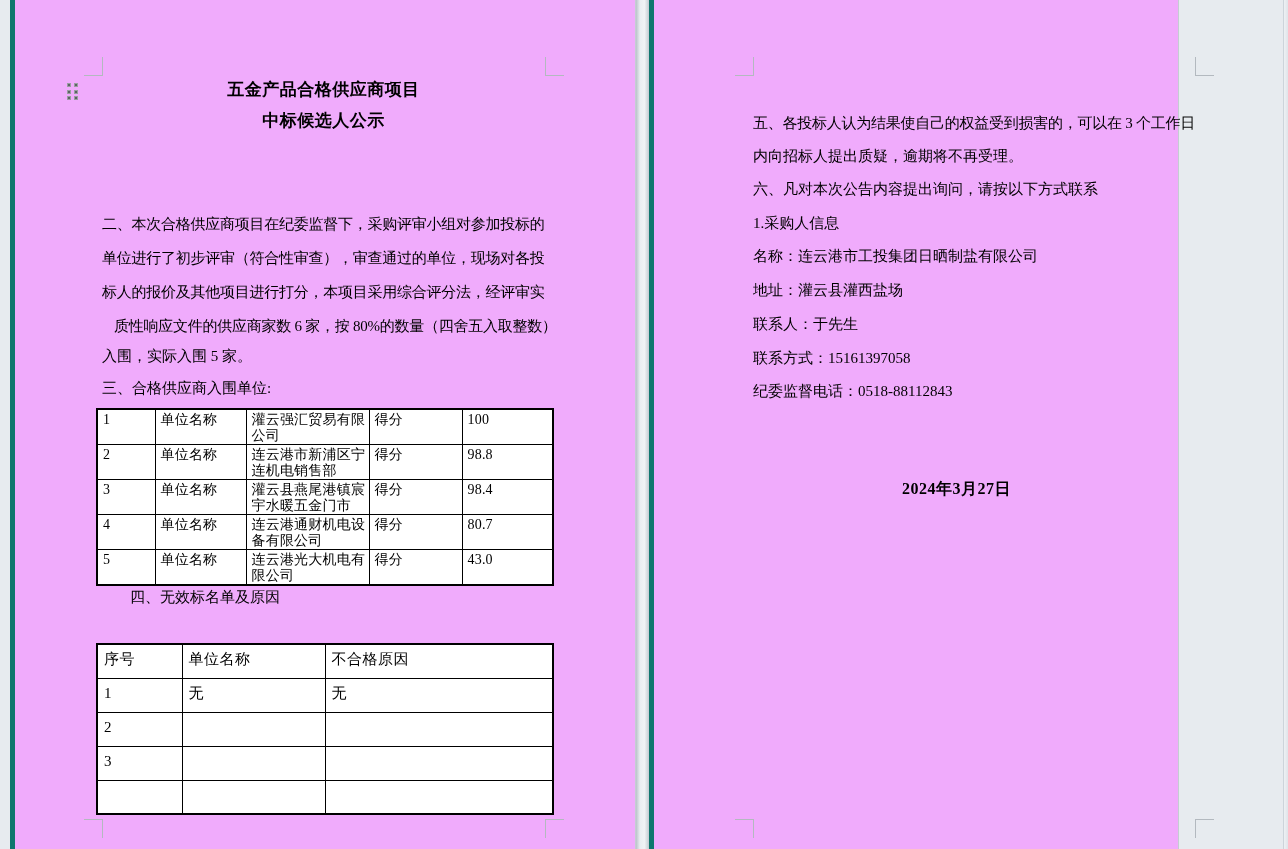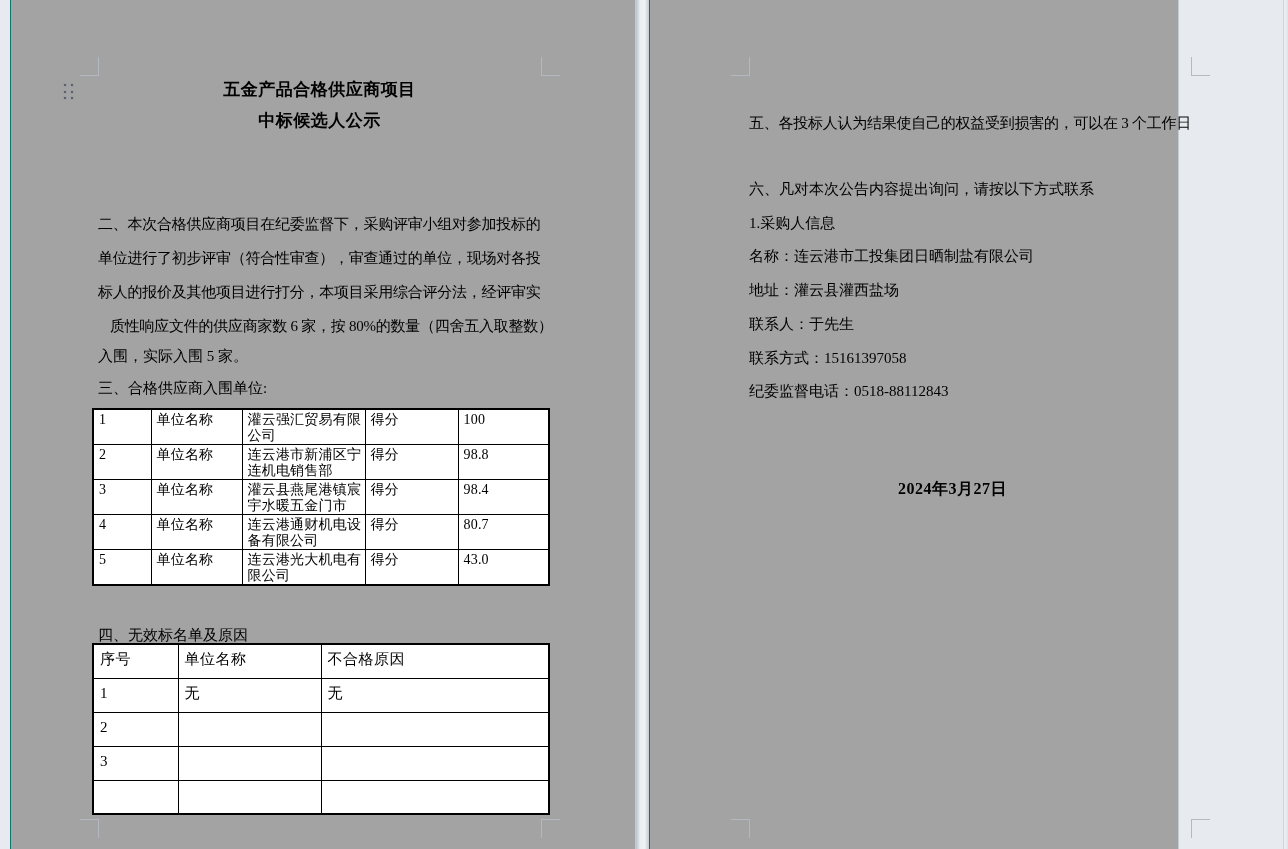--- a/index.html
+++ b/index.html
@@ -5,22 +5,22 @@
   html,body{margin:0;padding:0;}
   body{
     width:1288px;height:849px;
     background:#e7ebef;
     position:relative;
     overflow:hidden;
     font-family:"Liberation Serif","DejaVu Serif",serif;
     color:#000;
   }
   .page{
-    position:absolute;top:0;height:849px;background:#a3a3a3;
-    border-left:1px solid #0f766e;border-right:1px solid #c4ccd3;
+    position:absolute;top:0;height:849px;background:#f0abfc;
+    border-left:5px solid #0f766e;border-right:1px solid #c4ccd3;
     box-sizing:border-box;
   }
   #page1{left:10px;width:626px;}
   #page2{left:649px;width:530px;}
   .edge-strip{position:absolute;top:0;height:849px;background:#e7ebef;}
   #left-strip{left:0;width:10px;}
   #right-strip{left:1283px;width:5px;border-left:1px solid #cdd4da;box-sizing:border-box;background:linear-gradient(to right,#eef1f4,#dfe4e9);}
   .page-gap{position:absolute;top:0;height:849px;left:636px;width:13px;
     background:linear-gradient(to right,#b9c1c9,#e9edf1 30%,#f0f3f5 65%,#c3cad1);}
   
@@ -127,21 +127,21 @@
       <tr>
         <td>5</td>
         <td>单位名称</td>
         <td>连云港光大机电有限公司</td>
         <td>得分</td>
         <td>43.0</td>
       </tr>
     </tbody>
   </table>
 
-  <div class="heading" style="top:626px;">四、无效标名单及原因</div>
+  <div class="heading" style="top:588px;margin-left:28px;">四、无效标名单及原因</div>
 
   <table id="invalid-table">
     <colgroup>
         <col style="width:85px">
         <col style="width:143px">
         <col style="width:228px">
       </colgroup>
     <tbody>
       <tr>
         <td>序号</td>
@@ -172,20 +172,21 @@
   </table>
 </div>
 
 <div class="page" id="page2">
   <div class="cmark tl" style="left:81px;top:57px;"></div>
   <div class="cmark tr" style="left:541px;top:57px;"></div>
   <div class="cmark bl" style="left:81px;top:819px;"></div>
   <div class="cmark br" style="left:541px;top:819px;"></div>
 
   <div class="line p2line ls-just" style="top:114px;">五、各投标人认为结果使自己的权益受到损害的，可以在 3 个工作日</div>
+  <div class="line p2line" style="top:147px;">内向招标人提出质疑，逾期将不再受理。</div>
   <div class="line p2line" style="top:180px;">六、凡对本次公告内容提出询问，请按以下方式联系</div>
   <div class="line p2line" style="top:214px;">1.采购人信息</div>
   <div class="line p2line" style="top:247px;">名称：连云港市工投集团日晒制盐有限公司</div>
   <div class="line p2line" style="top:281px;">地址：灌云县灌西盐场</div>
   <div class="line p2line" style="top:315px;">联系人：于先生</div>
   <div class="line p2line" style="top:349px;">联系方式：15161397058</div>
   <div class="line p2line" style="top:382px;">纪委监督电话：0518-88112843</div>
 
   <div class="date-line">2024年3月27日</div>
 </div>

